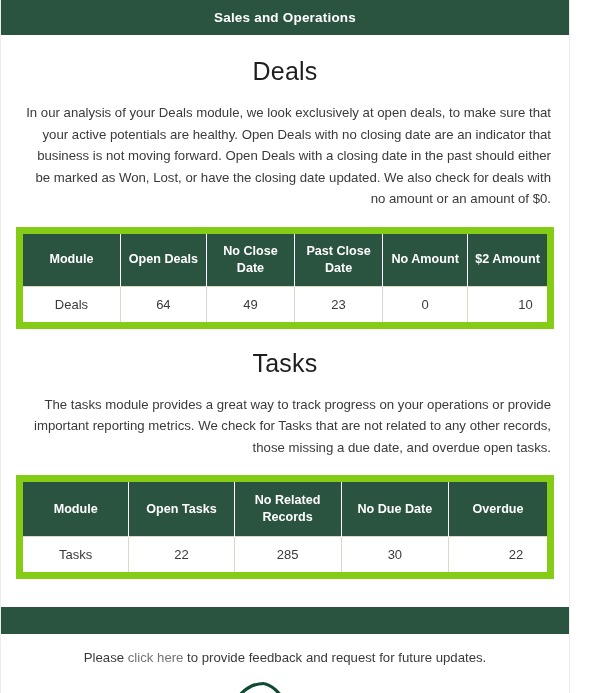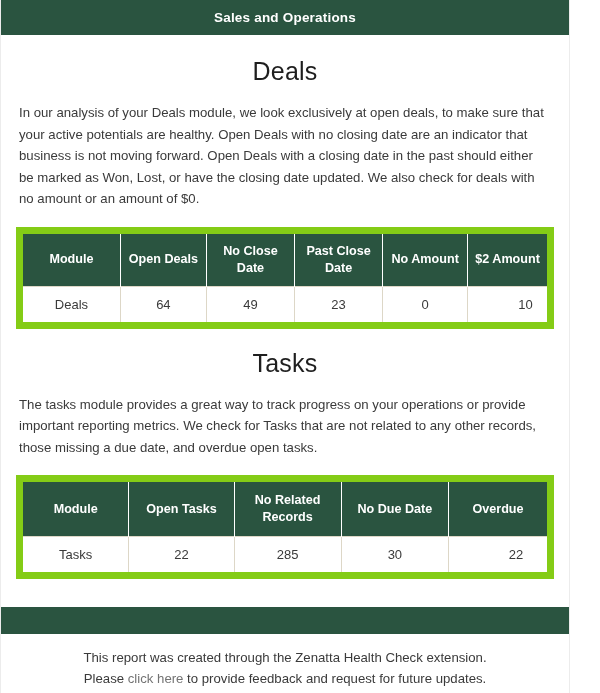--- a/index.html
+++ b/index.html
@@ -50,21 +50,21 @@
   }
   .section-heading.tasks-heading {
     padding-top: 20px;
   }
   .paragraph {
     font-size: 13.2px;
     line-height: 21.5px;
     color: #3a3a3a;
     padding: 0 18px 0 18px;
     margin: 0;
-    text-align: left;
+    text-align: right;
   }
 
   
   .report-table-wrap {
     padding: 17px 15px 0 15px;
   }
   table.report-table {
     width: 100%;
     border-collapse: collapse;
     table-layout: fixed;
@@ -213,21 +213,20 @@
           <td>30</td>
           <td>22</td>
         </tr>
       </tbody>
     </table>
   </div>
 
   <div class="footer-bar"></div>
 
   <div class="footer-text">
-    <div>This report was created through the Zenatta Health Check extension.</div>
     <div><span>Please </span><a class="footer-link" href="#">click here</a><span> to provide feedback and request for future updates.</span></div>
   </div>
 
   <div class="logo-area">
     <svg width="166" height="78" viewBox="0 0 166 78">
 
       <path d="M 62 7.5 A 30.5 30.5 0 1 0 62 68.5" fill="none" stroke="#0d4a31" stroke-width="3.2"></path>
       <path d="M 62 7.5 A 30.5 30.5 0 0 1 84 37" fill="none" stroke="#0d4a31" stroke-width="3.2"></path>
       <path d="M 84 38 A 30.5 30.5 0 0 1 62 68.5" fill="none" stroke="#0d4a31" stroke-width="3.2"></path>
 

